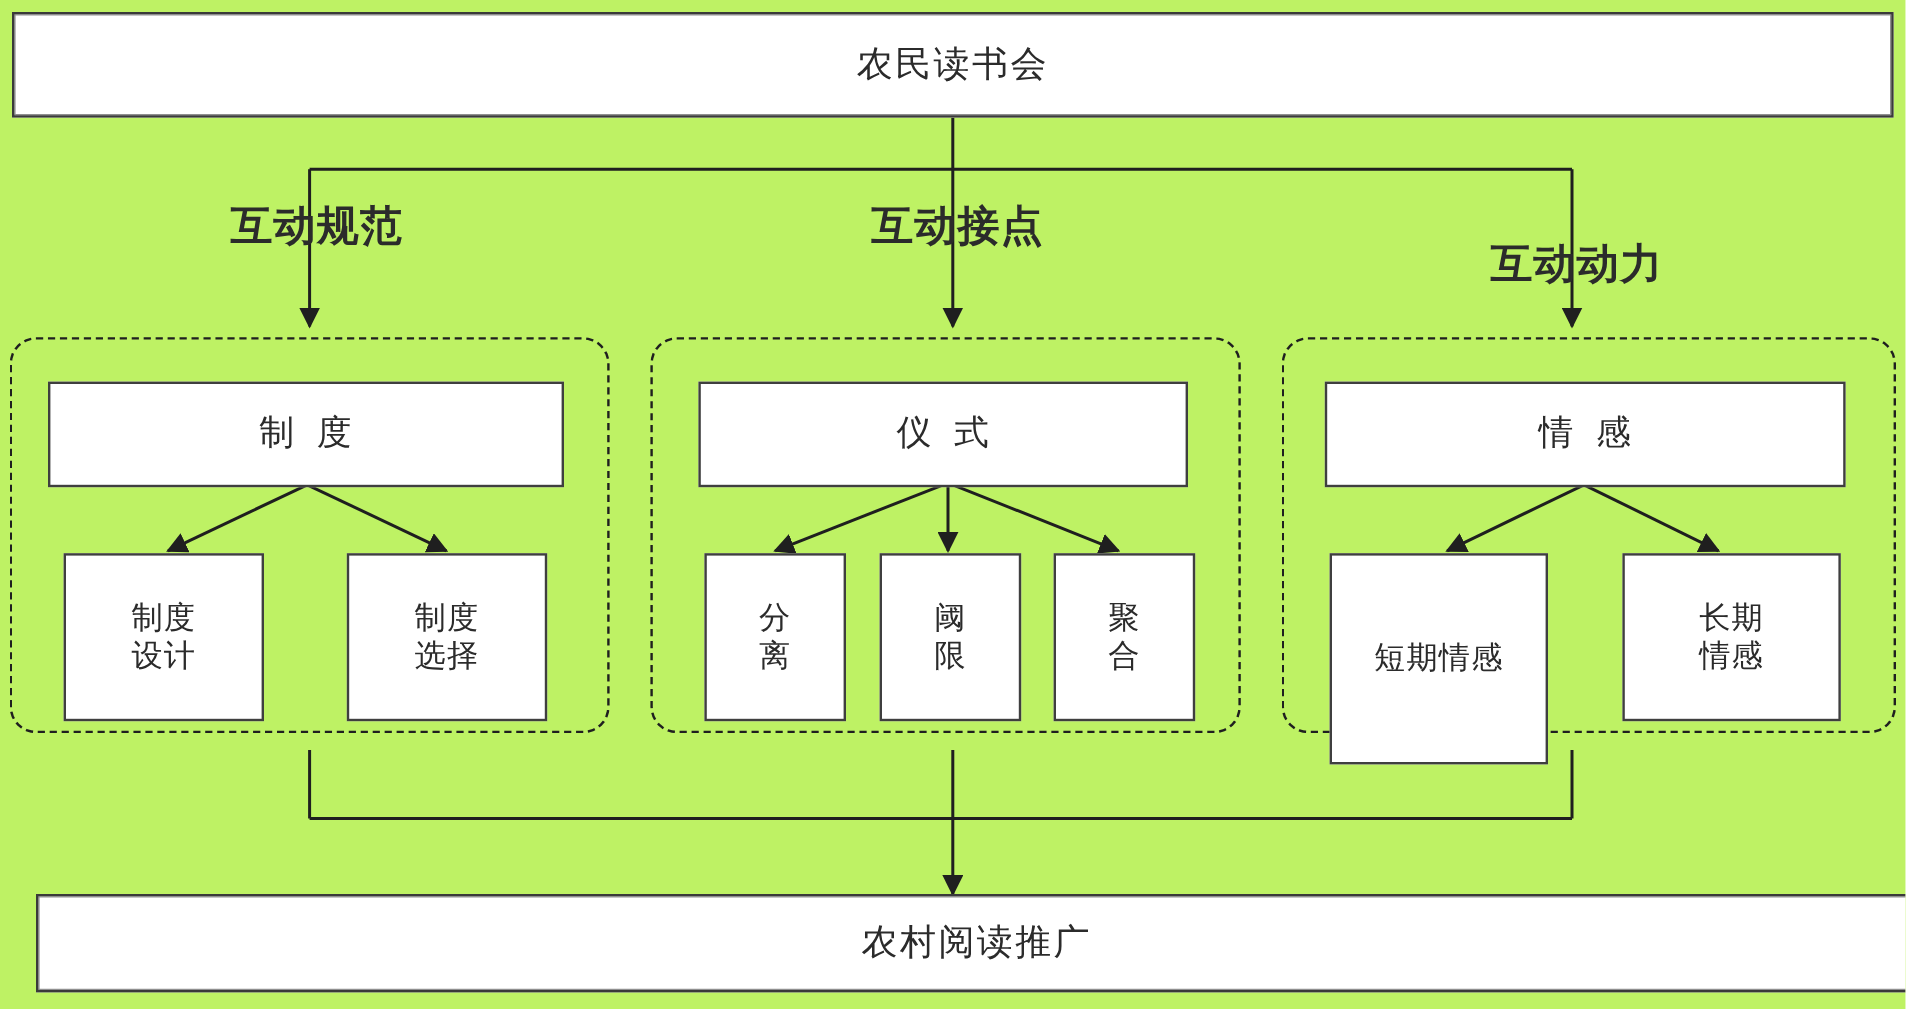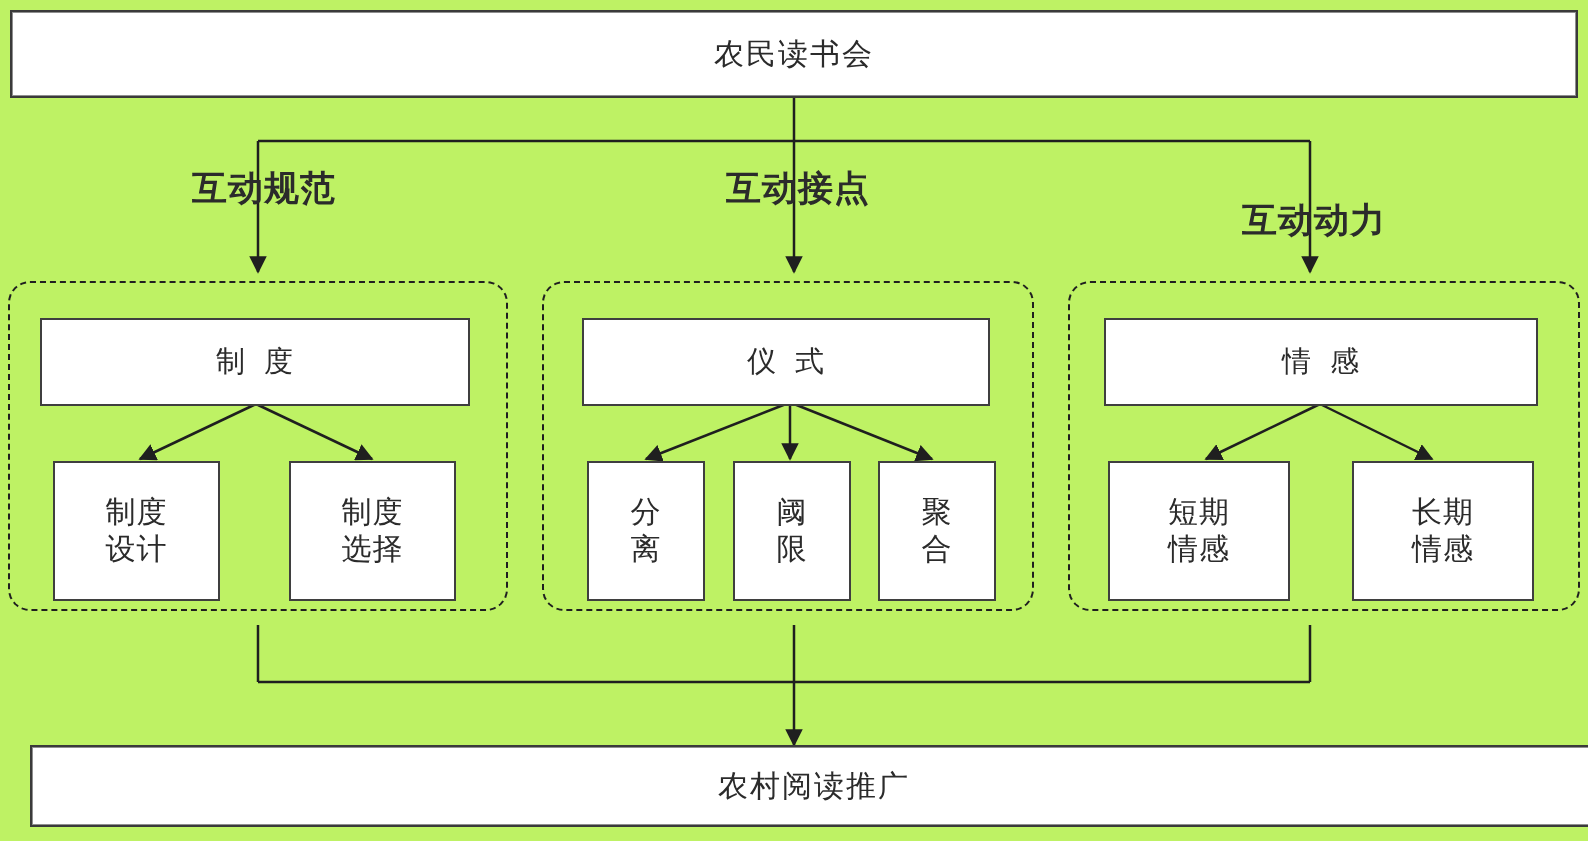--- a/index.html
+++ b/index.html
@@ -51,21 +51,21 @@
     border-radius: 22px;
     background: transparent;
   }
   .head-box {
     border: 2px solid #3f3f3f;
     font-size: 29px;
     letter-spacing: 1px;
   }
   .leaf-box {
     border: 2px solid #3f3f3f;
-    font-size: 30px;
+    font-size: 26px;
     letter-spacing: 1px;
   }
   .edge-label {
     position: absolute;
     font-size: 35px;
     color: #2b2b2b;
     white-space: nowrap;
     letter-spacing: 1px;
     font-weight: bold;
   }
@@ -175,21 +175,21 @@
   </div>
 
   <div class="group" style="left:1068px; top:281px; width:512px; height:330px;"></div>
 
   <div class="node head-box" style="left:1104px; top:318px; width:434px; height:88px;">
     <span>情</span>
     <span class="wide-space"></span>
     <span>感</span>
   </div>
 
-  <div class="node leaf-box" style="left:1108px; top:461px; width:182px; height:140px; flex-direction:column;">
+  <div class="node leaf-box" style="left:1108px; top:461px; width:182px; height:176px; flex-direction:row;">
     <span>短期</span>
     <span>情感</span>
   </div>
 
   <div class="node leaf-box" style="left:1352px; top:461px; width:182px; height:140px; flex-direction:column;">
     <span>长期</span>
     <span>情感</span>
   </div>
 
   <div class="node banner" style="left:10px; top:745px; width:1568px; height:82px;margin-left:20px;">

